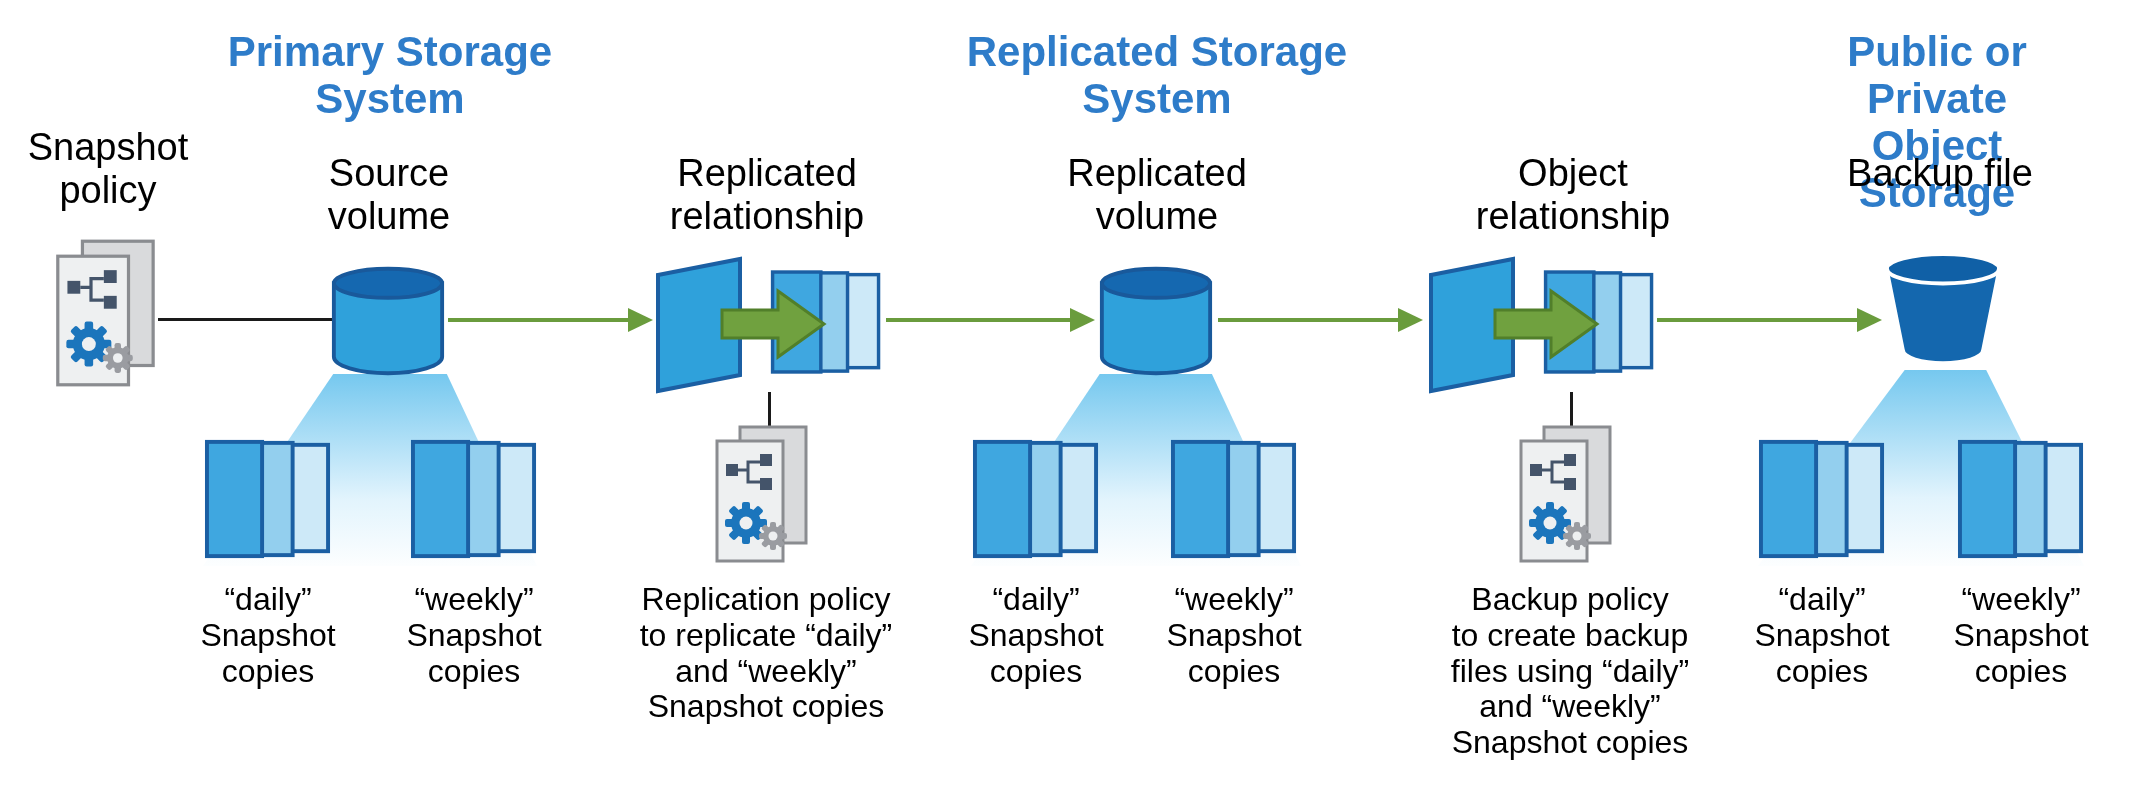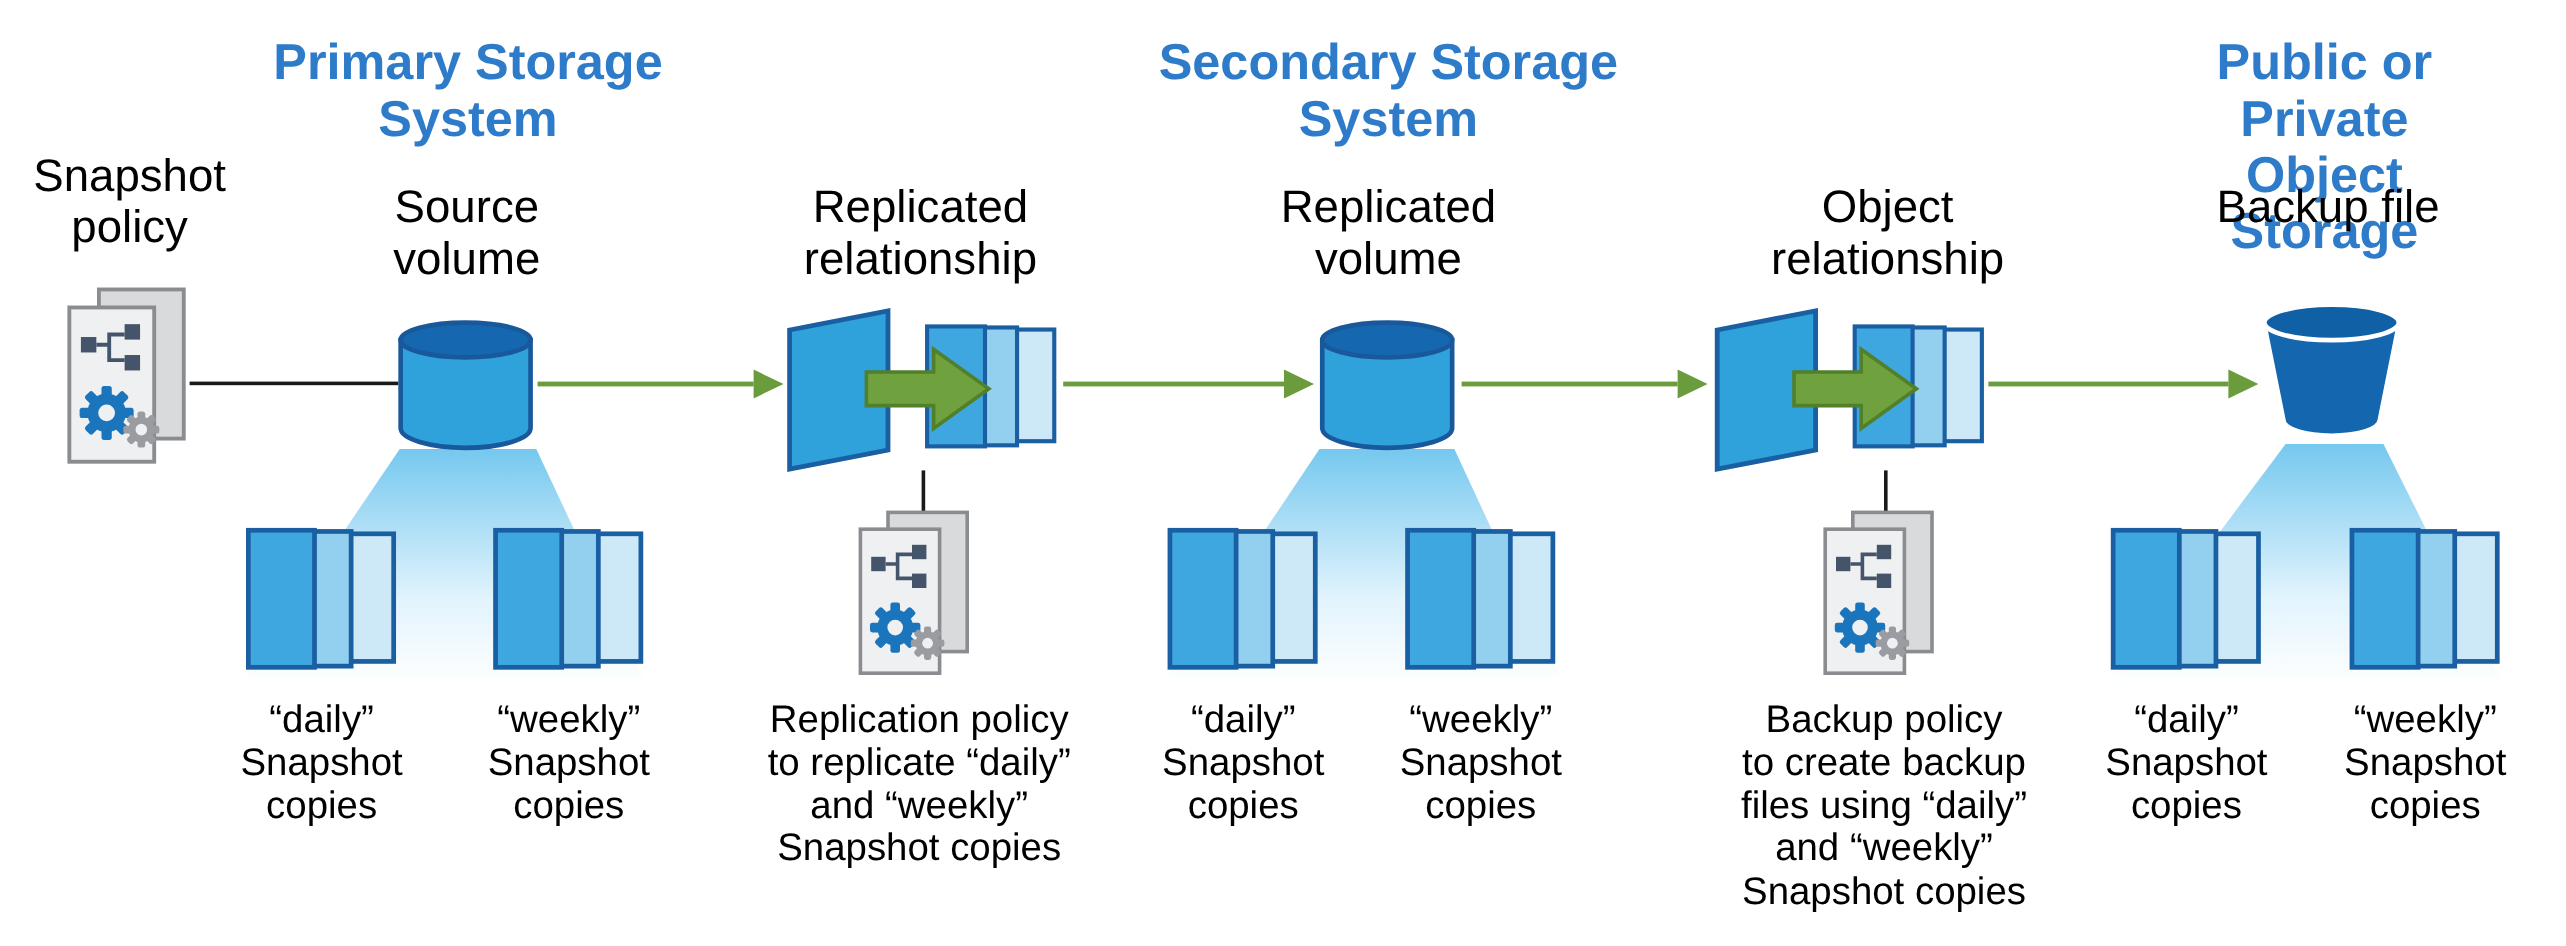--- a/index.html
+++ b/index.html
@@ -90,21 +90,21 @@
 
       <symbol id="sym-bucket" viewBox="0 0 120 122">
         <path d="M5,20 L21,100 a39,12 0 0 0 78,0 L115,20 Z" fill="#1467ae"></path>
         <ellipse cx="60" cy="18" rx="57" ry="15" fill="#1060a6" stroke="#ffffff" stroke-width="4"></ellipse>
       </symbol>
     </defs>
   </svg>
 
   <div class="hdr" style="left:390px; top:28px">Primary Storage
 System</div>
-  <div class="hdr" style="left:1157px; top:28px">Secondary Storage
+  <div class="hdr" style="left:1157px; top:28px">Replicated Storage
 System</div>
   <div class="hdr" style="left:1937px; top:28px">Public or Private
 Object Storage</div>
 
   <div class="lbl" style="left:108px; top:126px">Snapshot
 policy</div>
   <div class="lbl" style="left:389px; top:152px">Source
 volume</div>
   <div class="lbl" style="left:767px; top:152px">Replicated
 relationship</div>

